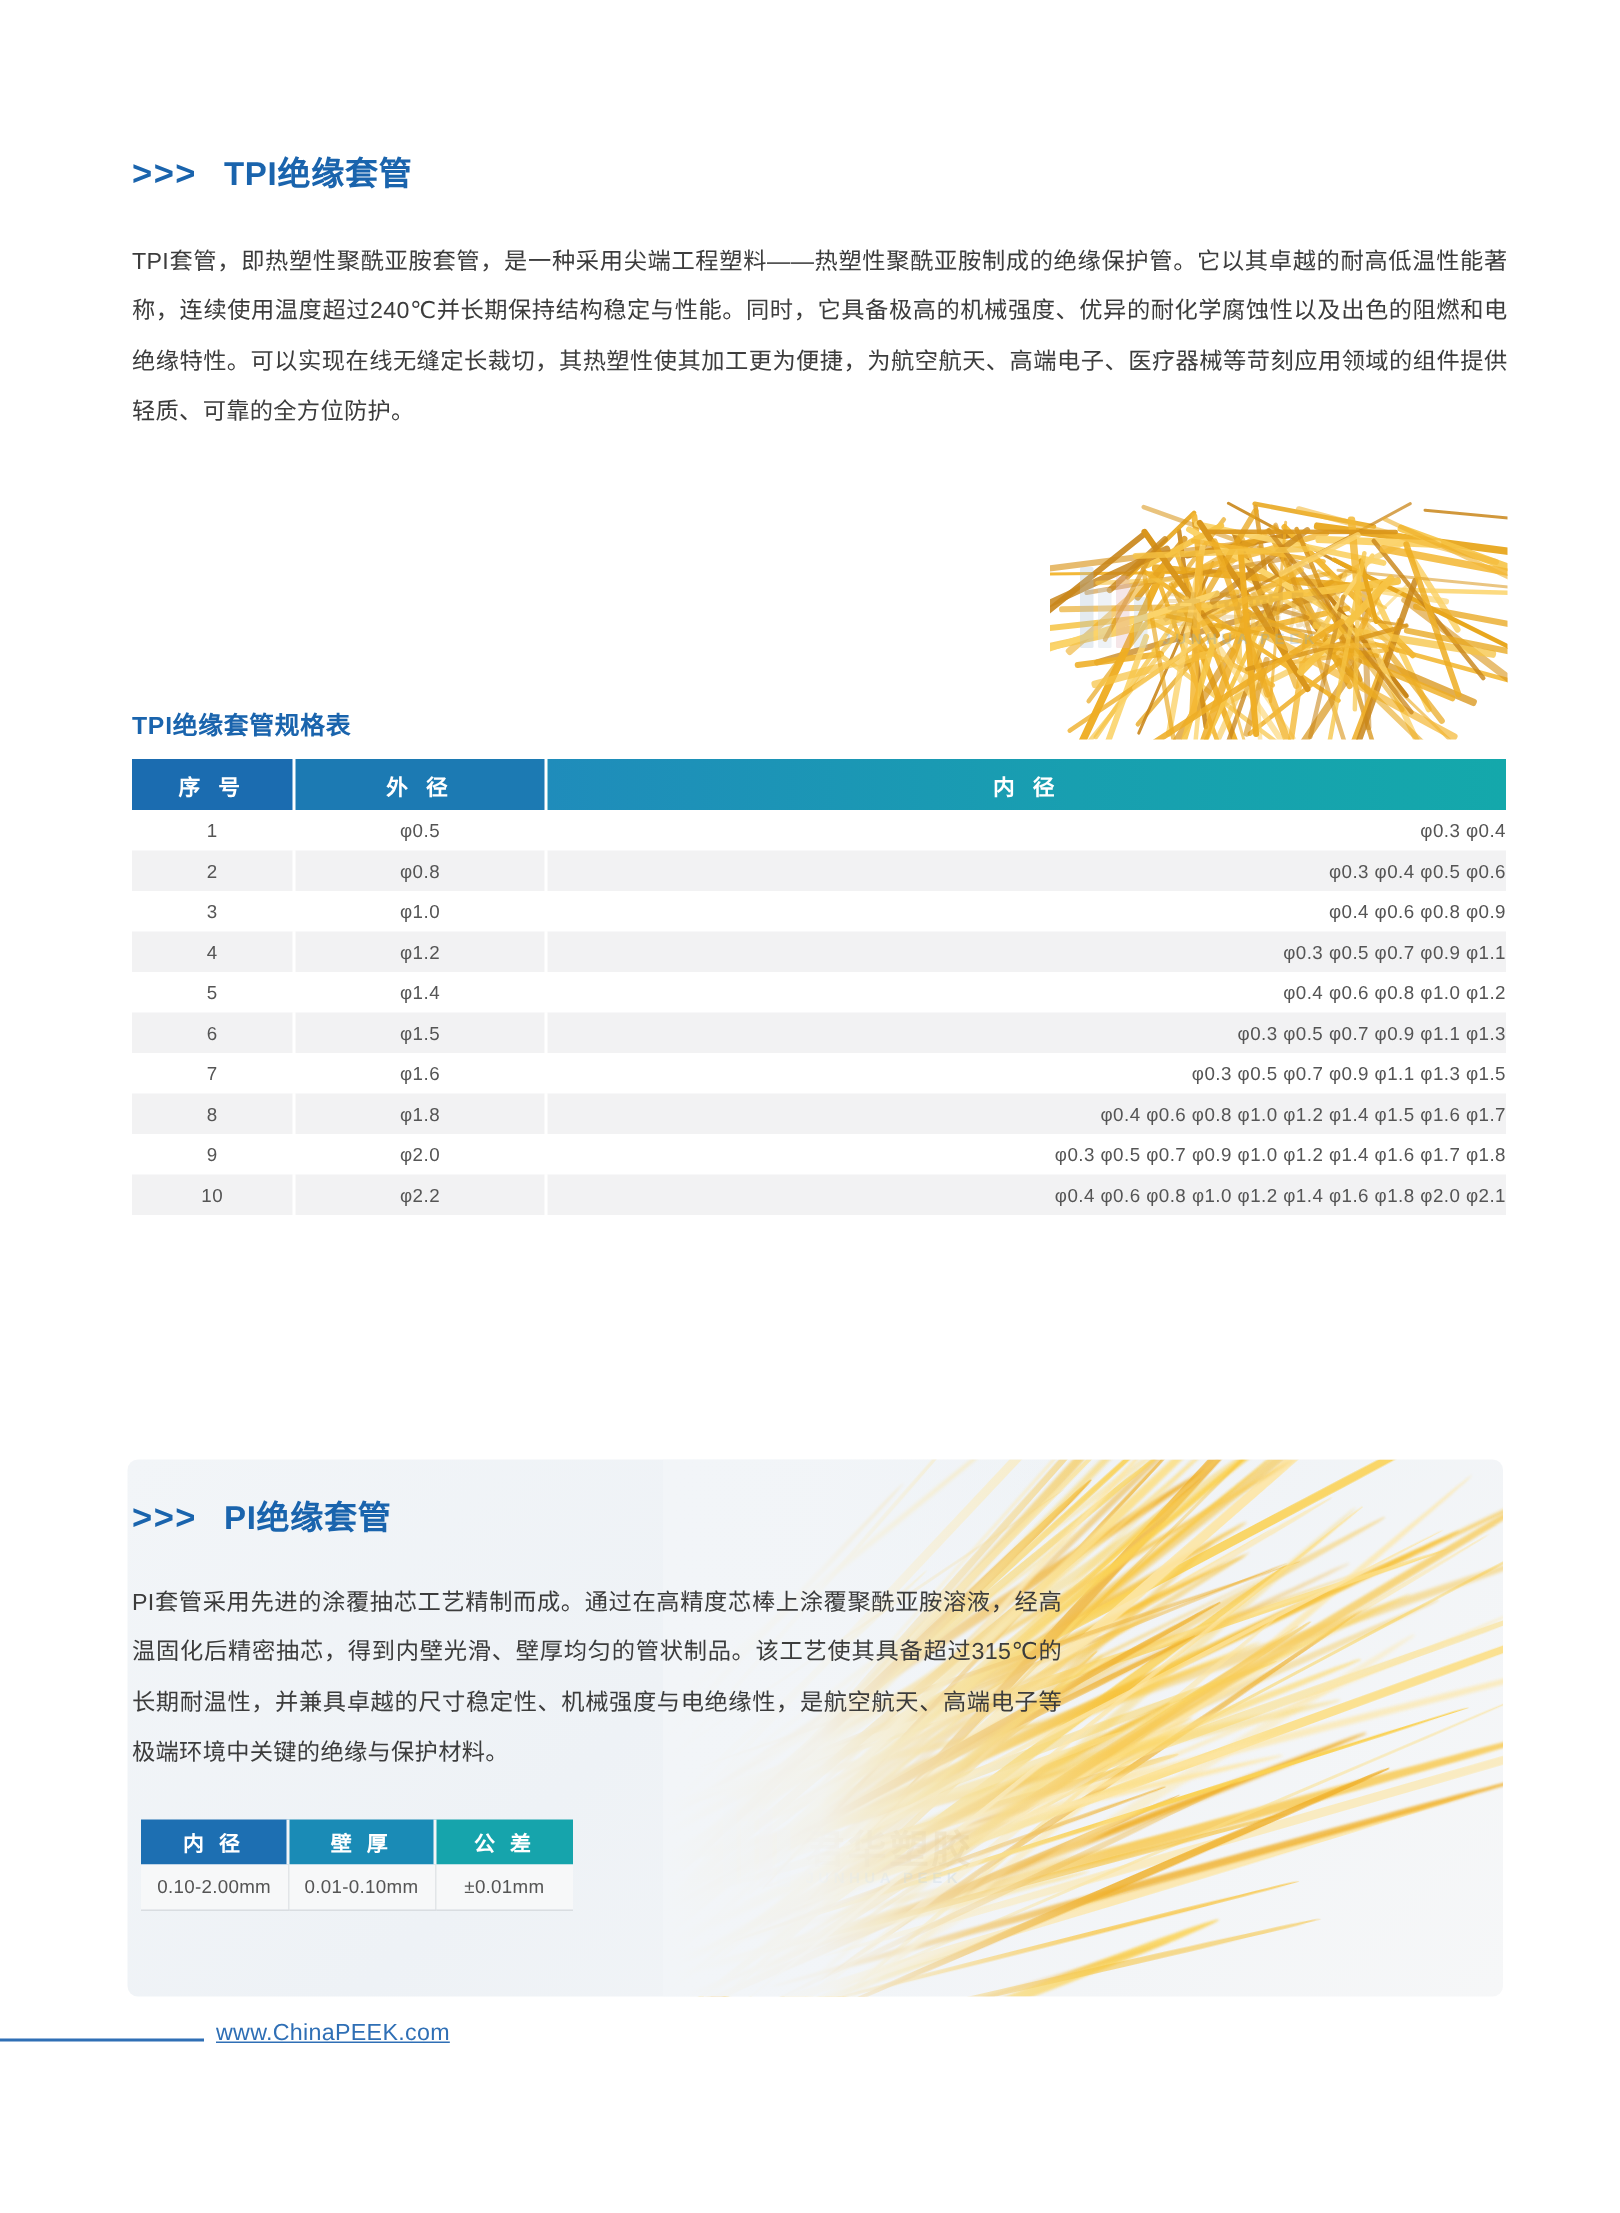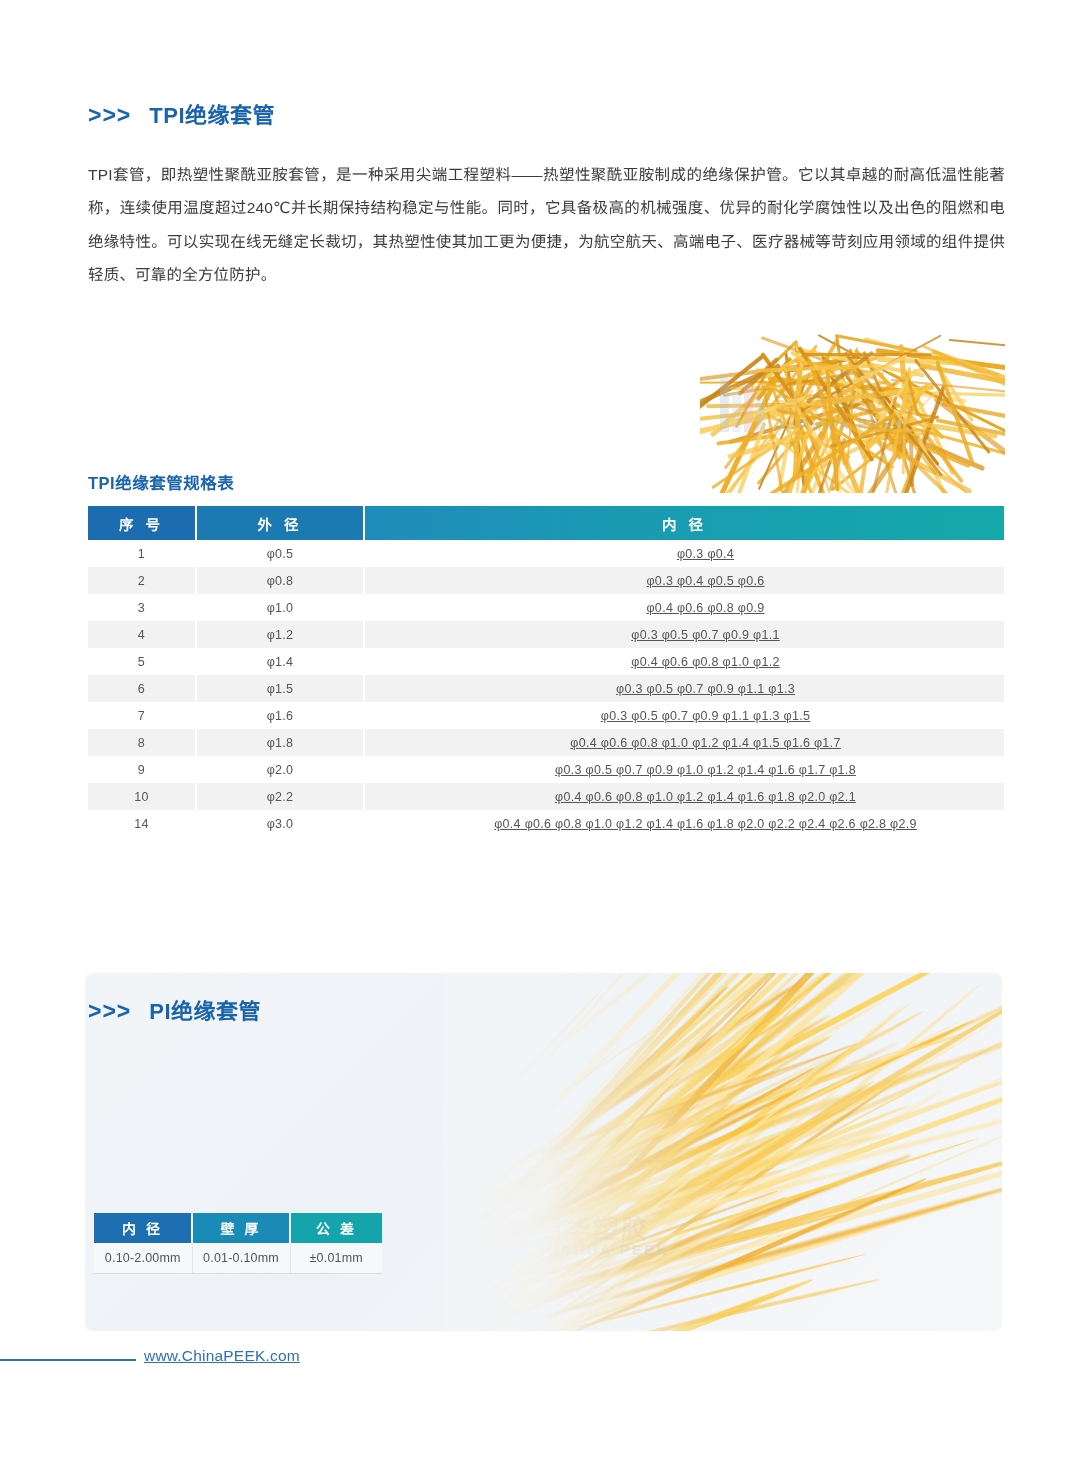--- a/index.html
+++ b/index.html
@@ -84,21 +84,21 @@
     display: flex;
     align-items: flex-end;
     gap: 10px;
     opacity: 0.30;
     pointer-events: none;
   }
   .wm-bars { display: flex; align-items: flex-end; gap: 3px; }
   .wm-bars i { display: block; width: 9px; border-radius: 1px; }
   .wm-text { display: flex; flex-direction: column; line-height: 1.05; }
   .wm-cn { font-size: 26px; font-weight: bold; color: #d6a23a; letter-spacing: 2px; }
-  .wm-en { font-size: 14px; font-weight: bold; color: #7fa8c9; letter-spacing: 3px; }
+  .wm-en { font-size: 10px; font-weight: bold; color: #7fa8c9; letter-spacing: 3px; }
 
   
   #tpi-table-caption {
     position: absolute;
     left: 88px; top: 470px;
     font-size: 16.5px;
     font-weight: bold;
     color: #1a64ad;
     letter-spacing: 0.5px;
   }
@@ -131,21 +131,21 @@
   #tpi-table tbody td {
     height: 27px;
     font-size: 12.5px;
     color: #555555;
     border-right: 2px solid #ffffff;
     letter-spacing: 0.3px;
   }
   #tpi-table tbody td:last-child { border-right: none; }
   #tpi-table tbody td.c1 { text-align: center; }
   #tpi-table tbody td.c2 { text-align: center; }
-  #tpi-table tbody td.c3 { text-align: center; padding-left: 42px; text-decoration: underline; }
+  #tpi-table tbody td.c3 { text-align: right; padding-left: 42px; }
   #tpi-table tbody tr:nth-child(odd)  td { background: #ffffff; }
   #tpi-table tbody tr:nth-child(even) td { background: #f2f2f3; }
 
   
   #pi-panel {
     position: absolute;
     left: 85px; top: 973px;
     width: 917px; height: 358px;
     border-radius: 7px;
     overflow: hidden;
@@ -450,25 +450,20 @@
         <tr>
           <td class="c1">9</td>
           <td class="c2">φ2.0</td>
           <td class="c3">φ0.3  φ0.5  φ0.7  φ0.9  φ1.0  φ1.2  φ1.4  φ1.6  φ1.7  φ1.8</td>
         </tr>
         <tr>
           <td class="c1">10</td>
           <td class="c2">φ2.2</td>
           <td class="c3">φ0.4  φ0.6  φ0.8  φ1.0  φ1.2  φ1.4  φ1.6  φ1.8  φ2.0  φ2.1</td>
         </tr>
-        <tr>
-          <td class="c1">14</td>
-          <td class="c2">φ3.0</td>
-          <td class="c3">φ0.4  φ0.6  φ0.8  φ1.0  φ1.2  φ1.4  φ1.6  φ1.8  φ2.0  φ2.2  φ2.4  φ2.6  φ2.8  φ2.9</td>
-        </tr>
       </tbody>
   </table>
 
   <div id="pi-panel">
     <div id="pi-photo">
         <div class="fiber" style="left: -31.1466px; top: 280.864px; width: 485.466px; height: 6.1px; background: rgb(247, 194, 58); transform: rotate(-29.9744deg); opacity: 0.81; filter: blur(1.09px);"></div>
         <div class="fiber" style="left: 103.478px; top: 240.198px; width: 343.405px; height: 2.6px; background: rgb(252, 223, 134); transform: rotate(-41.8947deg); opacity: 0.94; filter: blur(0.13px);"></div>
         <div class="fiber" style="left: 0.520201px; top: 237.087px; width: 429.529px; height: 7px; background: rgb(240, 176, 42); transform: rotate(-32.9107deg); opacity: 0.89; filter: blur(0.92px);"></div>
         <div class="fiber" style="left: -6.56825px; top: 336.451px; width: 392.109px; height: 5.8px; background: rgb(253, 230, 164); transform: rotate(-42.1921deg); opacity: 0.39; filter: blur(0.55px);"></div>
         <div class="fiber" style="left: 21.2677px; top: 336.13px; width: 603.231px; height: 6.8px; background: rgb(248, 203, 87); transform: rotate(-15.4659deg); opacity: 0.86; filter: blur(0.62px);"></div>
@@ -601,20 +596,21 @@
       </div>
     <div style="position: absolute; left: 0px; top: 0px; width: 300px; height: 100%; background: linear-gradient(90deg, rgb(242, 245, 248) 0%, rgba(242, 245, 248, 0.92) 35%, rgba(242, 245, 248, 0) 100%);"></div>
       </div>
   </div>
 
   <div class="section-heading" id="pi-heading">
     <span class="chev">&gt;&gt;&gt;</span>
     <span class="section-title">PI绝缘套管</span>
   </div>
 
+  <p class="body-text" id="pi-para">PI套管采用先进的涂覆抽芯工艺精制而成。通过在高精度芯棒上涂覆聚酰亚胺溶液，经高温固化后精密抽芯，得到内壁光滑、壁厚均匀的管状制品。该工艺使其具备超过315℃的长期耐温性，并兼具卓越的尺寸稳定性、机械强度与电绝缘性，是航空航天、高端电子等极端环境中关键的绝缘与保护材料。</p>
 
   <table id="pi-table">
     <thead>
       <tr>
         <th class="p1">内 径</th>
         <th class="p2">壁 厚</th>
         <th class="p3">公 差</th>
       </tr>
     </thead>
     <tbody>

